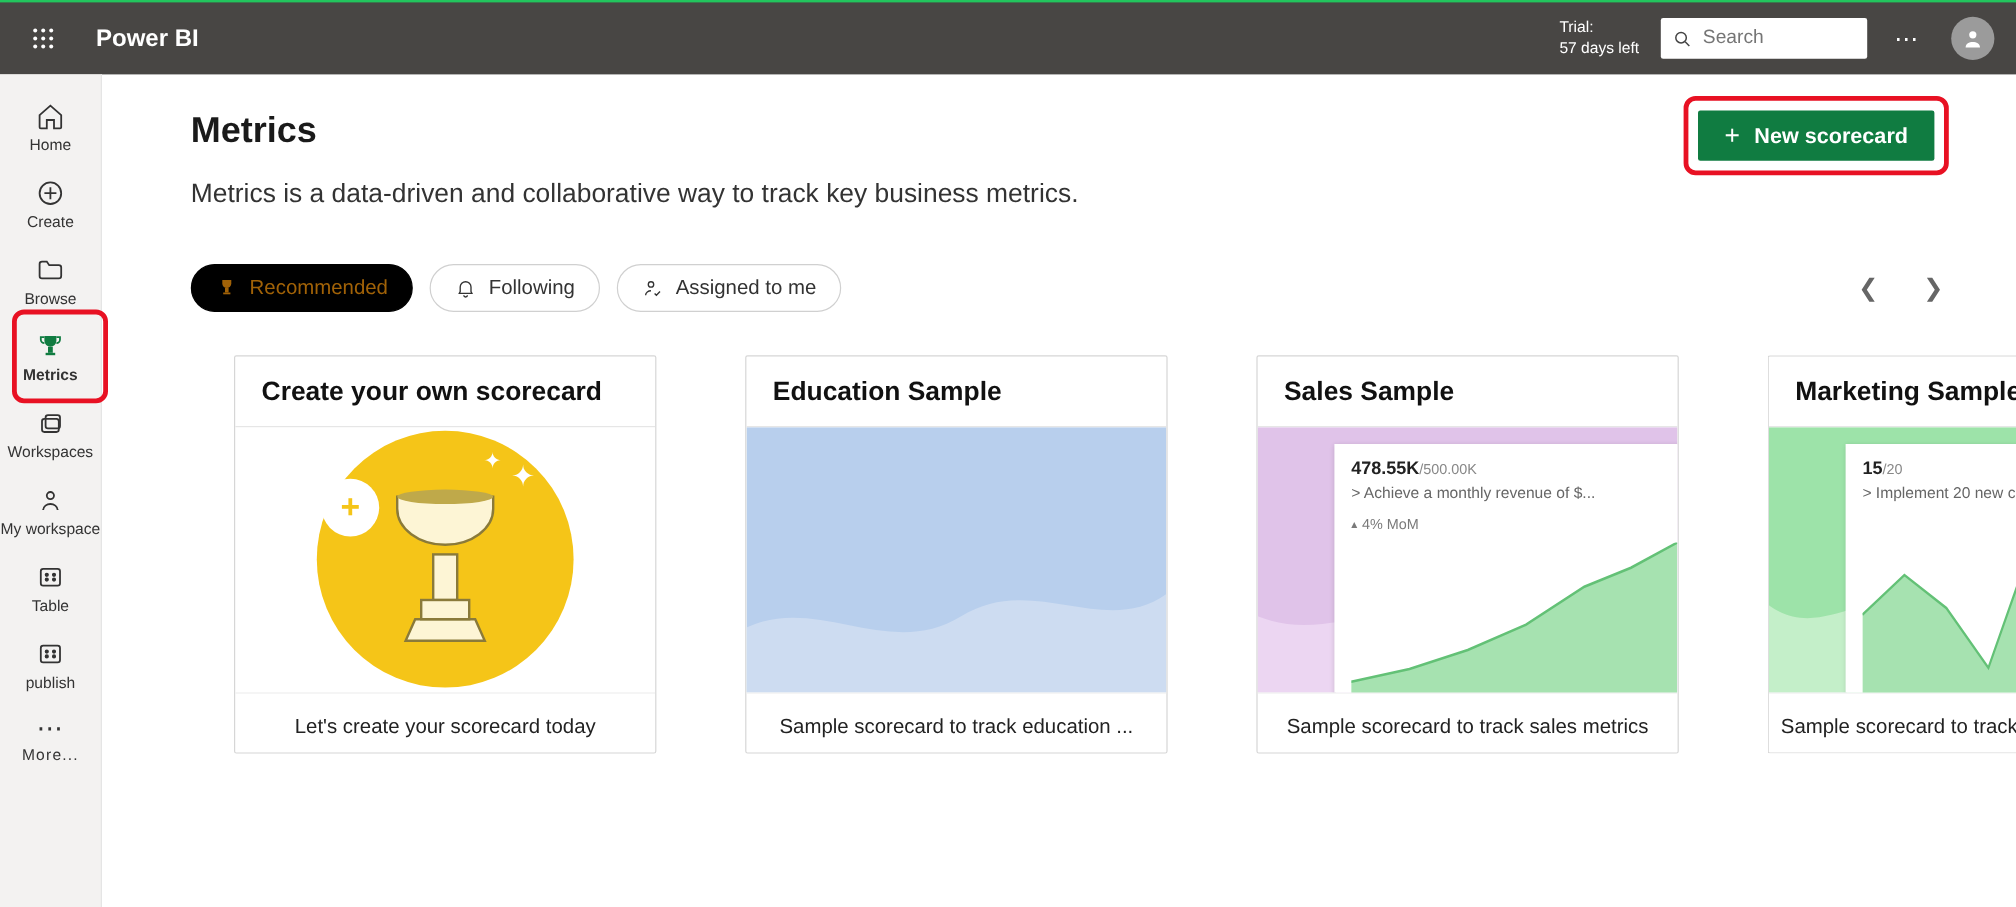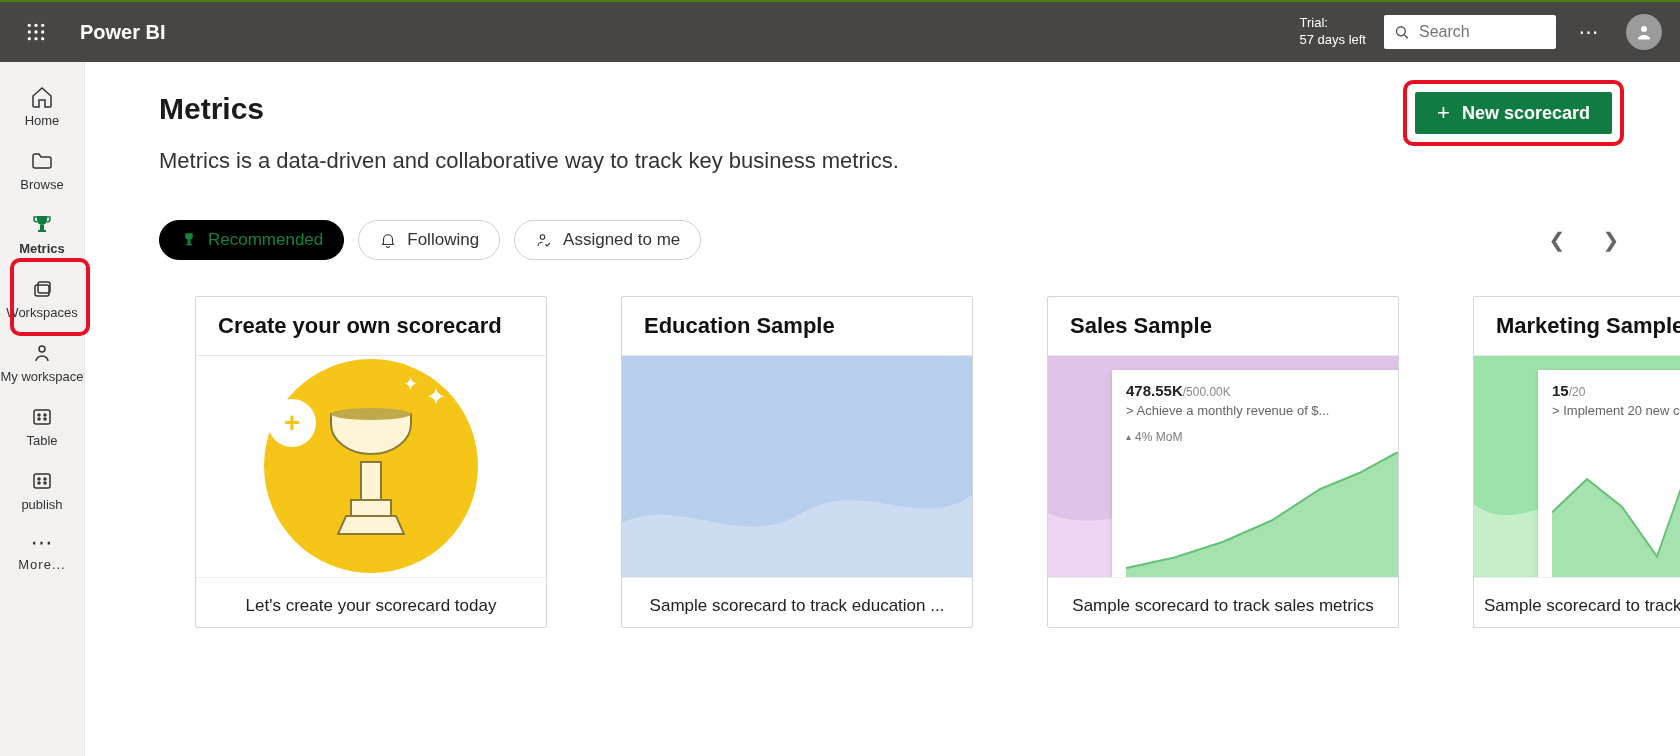--- a/index.html
+++ b/index.html
@@ -1,19 +1,19 @@
 <!DOCTYPE html>
 <html><head>
 <meta charset="utf-8">
 <style>
 * { margin: 0; padding: 0; box-sizing: border-box; font-family: 'Segoe UI', Tahoma, Geneva, Verdana, sans-serif; }
 html, body { width: 1680px; height: 756px; overflow: hidden; background: #fff; }
 
 
-.topbar { height: 62px; background: #484644; display: flex; align-items: center; padding: 12px 18px; color: #fff; border-top: 2px solid #4d7c0f; }
+.topbar { height: 62px; background: #484644; display: flex; align-items: center; padding: 12px 18px; color: #fff; border-top: 2px solid #22c55e; }
 .waffle { width: 36px; height: 36px; display: flex; align-items: center; justify-content: center; margin-right: 26px; color: #fff; }
 .waffle svg { width: 20px; height: 20px; }
 .brand { font-size: 20px; font-weight: 600; }
 .topbar-spacer { flex: 1; }
 .trial { font-size: 13px; color: #fff; text-align: left; margin-right: 18px; line-height: 1.3; }
 .searchbox { display: flex; align-items: center; background: #fff; height: 34px; width: 172px; border-radius: 2px; padding: 0 10px; color: #555; }
 .searchbox svg { width: 18px; height: 18px; margin-right: 10px; color: #444; }
 .searchbox input { border: none; outline: none; font-size: 16px; color: #444; width: 100%; background: transparent; }
 .more-btn { width: 38px; height: 38px; display: flex; align-items: center; justify-content: center; margin-left: 14px; color: #fff; font-size: 20px; letter-spacing: 1px; }
 .avatar { width: 36px; height: 36px; border-radius: 50%; background: #9b9b9b; display: flex; align-items: center; justify-content: center; margin-left: 18px; }
@@ -40,21 +40,21 @@
 .page-title { font-size: 30px; font-weight: 600; color: #1a1a1a; }
 .page-sub { font-size: 22px; color: #333; margin-top: 22px; }
 .new-sc-wrap { margin-left: auto; border: 4px solid #e81123; border-radius: 10px; padding: 8px; margin-top: -12px; }
 .new-sc-btn { background: #107c41; color: #fff; border: none; height: 42px; padding: 0 22px; font-size: 18px; font-weight: 600; display: flex; align-items: center; border-radius: 2px; }
 .new-sc-btn .plus { font-size: 22px; font-weight: 400; margin-right: 12px; }
 
 
 .pills-row { display: flex; align-items: center; margin-top: 46px; gap: 14px; }
 .pill { display: flex; align-items: center; border: 1px solid #d0d0d0; border-radius: 999px; height: 40px; padding: 0 20px; font-size: 17px; color: #333; background: #fff; }
 .pill svg { width: 18px; height: 18px; margin-right: 10px; }
-.pill.active { background: #000; color: #15803d; border-color: #000; }
+.pill.active { background: #000; color: #a16207; border-color: #000; }
 .carousel-nav { margin-left: auto; display: flex; gap: 28px; color: #666; }
 .carousel-nav button { background: none; border: none; font-size: 20px; color: #666; cursor: pointer; width: 26px; height: 26px; }
 
 
 .cards-row { display: flex; gap: 38px; margin-top: 36px; }
 .card { width: 352px; flex: none; border: 1px solid #d6d6d6; border-radius: 2px; background: #fff; overflow: hidden; display: flex; flex-direction: column; margin-left: 36px; }
 .card.cut { width: 268px; border-right: none; } 
 .card-head { font-size: 22px; font-weight: 600; padding: 16px 22px; border-bottom: 1px solid #e6e6e6; color: #111; }
 .card-body { height: 238px; position: relative; overflow: hidden; }
 .card-foot { text-align: center; padding: 18px 10px; font-size: 17px; color: #222; border-top: 1px solid #eee; white-space: nowrap; overflow: hidden; text-overflow: ellipsis; }
@@ -133,20 +133,30 @@
       <div class="icon-wrap">
           <svg viewBox="0 0 24 24" fill="none" stroke="currentColor" stroke-width="1.5">
             <path d="M3 11l9-8 9 8v10a1 1 0 0 1-1 1h-5v-7h-6v7H4a1 1 0 0 1-1-1V11z"></path>
           </svg>
         </div>
       <span class="lbl">Home</span>
     </div>
     <div class="nav-item">
       <div class="icon-wrap">
           <svg viewBox="0 0 24 24" fill="none" stroke="currentColor" stroke-width="1.5">
+            <circle cx="12" cy="12" r="9"></circle>
+            <line x1="12" y1="7" x2="12" y2="17"></line>
+            <line x1="7" y1="12" x2="17" y2="12"></line>
+          </svg>
+        </div>
+      <span class="lbl">Create</span>
+    </div>
+    <div class="nav-item">
+      <div class="icon-wrap">
+          <svg viewBox="0 0 24 24" fill="none" stroke="currentColor" stroke-width="1.5">
             <path d="M3 7a2 2 0 0 1 2-2h4l2 3h8a2 2 0 0 1 2 2v7a2 2 0 0 1-2 2H5a2 2 0 0 1-2-2V7z"></path>
           </svg>
         </div>
       <span class="lbl">Browse</span>
     </div>
     <div class="nav-item green">
       <div class="icon-wrap">
           <svg viewBox="0 0 24 24" fill="currentColor">
             <path d="M7 3h10v4a5 5 0 0 1-10 0V3z"></path>
             <path d="M17 4h3v2a3 3 0 0 1-3 3M7 4H4v2a3 3 0 0 0 3 3" fill="none" stroke="currentColor" stroke-width="1.5"></path>

